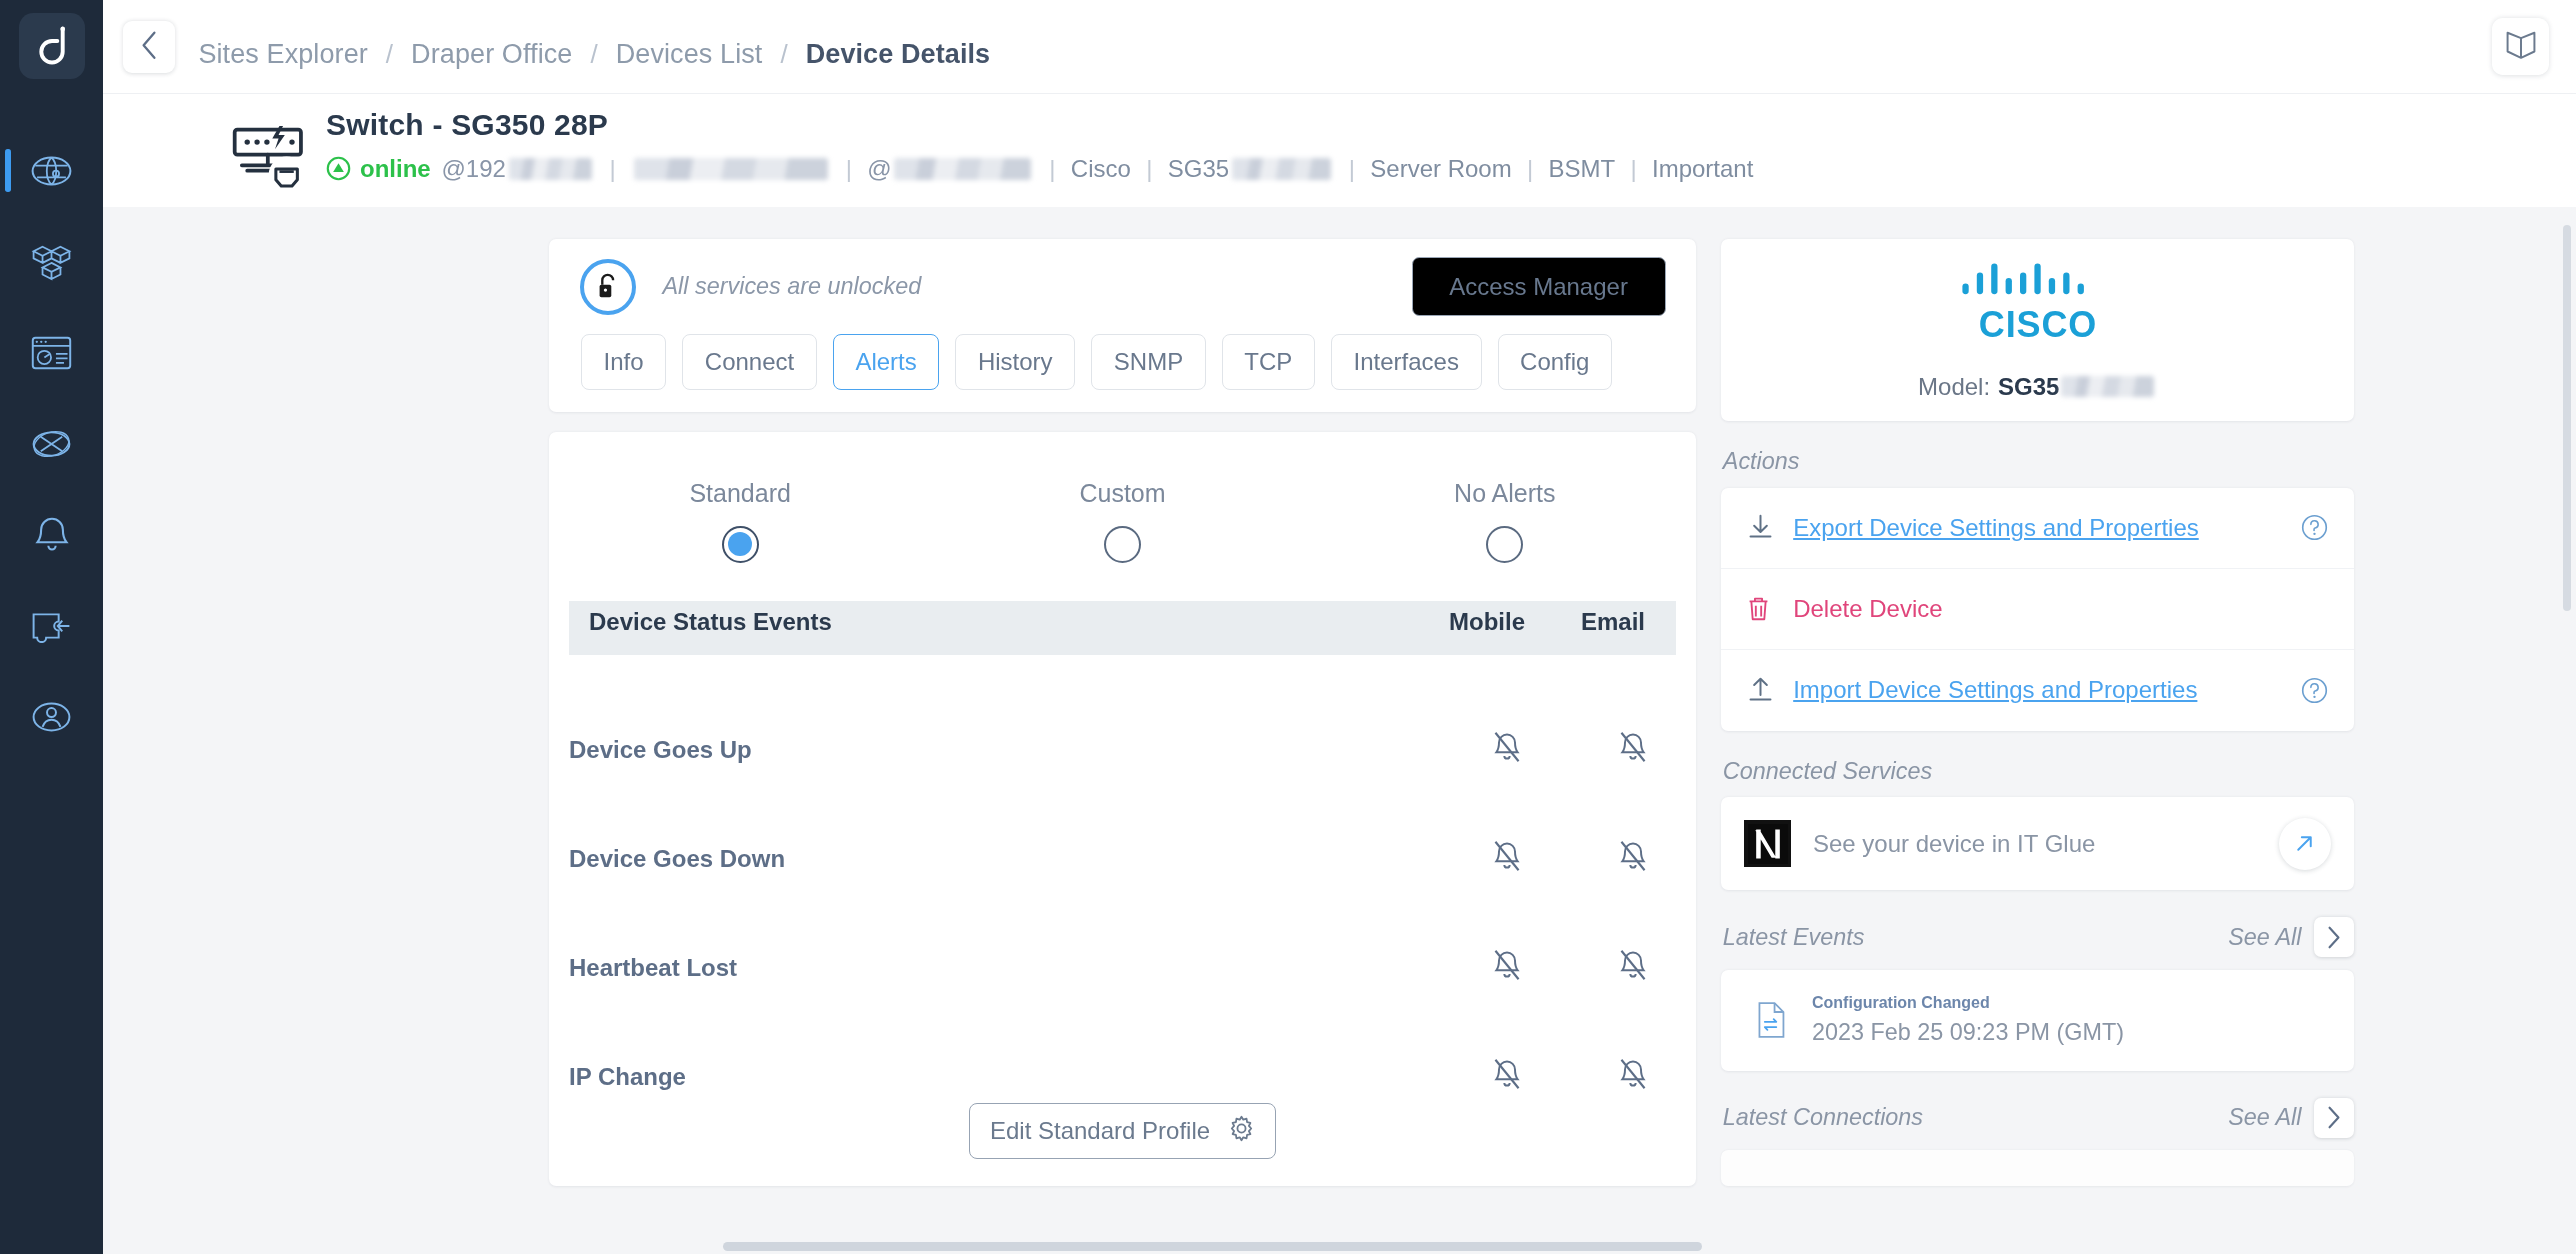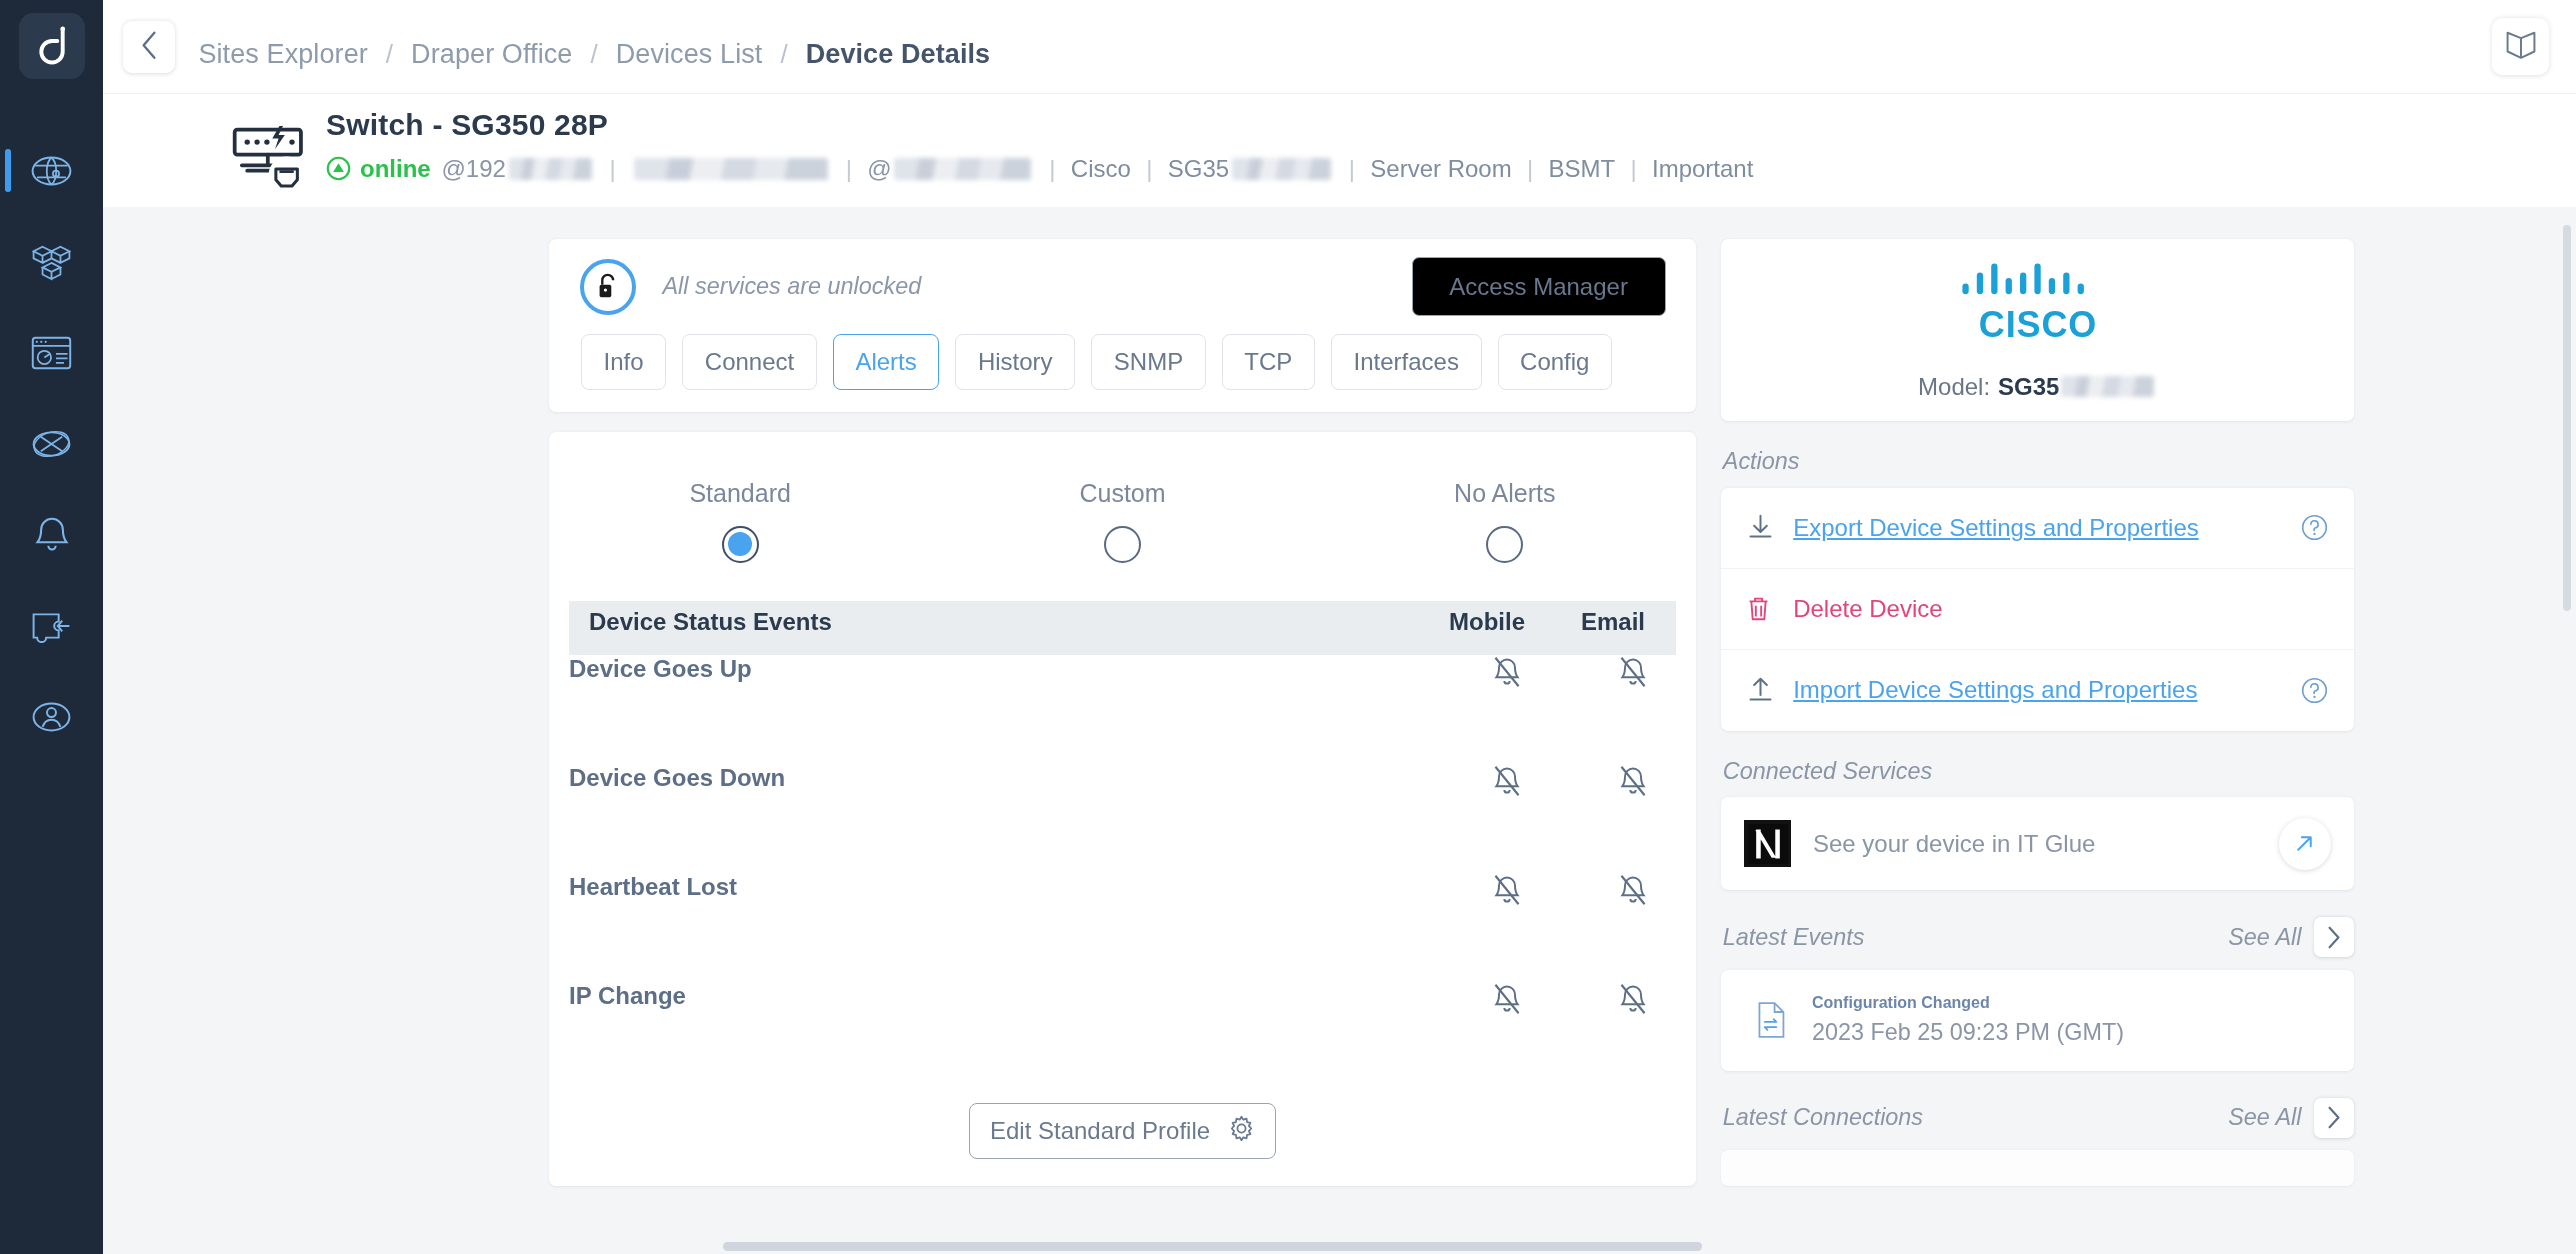--- a/index.html
+++ b/index.html
@@ -141,21 +141,21 @@
   }
   .radio.on { border-color: #3f5068; }
   .radio.on::after { content:""; width: 24px; height: 24px; border-radius: 50%; background: #4aa3ef; }
 
   .thead {
     margin: 29px 20px 0 20px; height: 54px; background: #e9edf0;
     display: flex; align-items: center; padding: 0 0 12px 20px;
   }
   .th-name { font-size: 24px; font-weight: bold; color: #2b3a4d; flex: 1 1 auto; }
   .th-col { width: 126px; text-align: center; font-size: 24px; font-weight: bold; color: #2b3a4d; }
-  .erow { display: flex; align-items: flex-start; height: 109px; padding-left: 20px; }
+  .erow { display: flex; align-items: flex-end; height: 109px; padding-left: 20px; }
   .erow-name { font-size: 24px; font-weight: bold; color: #5f7characters; }
   .erow-name { color: #5d6e87; }
   .erow-cell { width: 126px; display: flex; align-items: center; justify-content: center; }
   .editprofile {
     margin: 12.6px auto 0 auto; width: 307px; height: 56px;
     border: 1.3px solid #97a3b3; border-radius: 8px; background: #fff;
     display: flex; align-items: center; justify-content: center; gap: 18px;
     font-size: 24px; color: #6b7a8e; cursor: pointer;
   }
 

